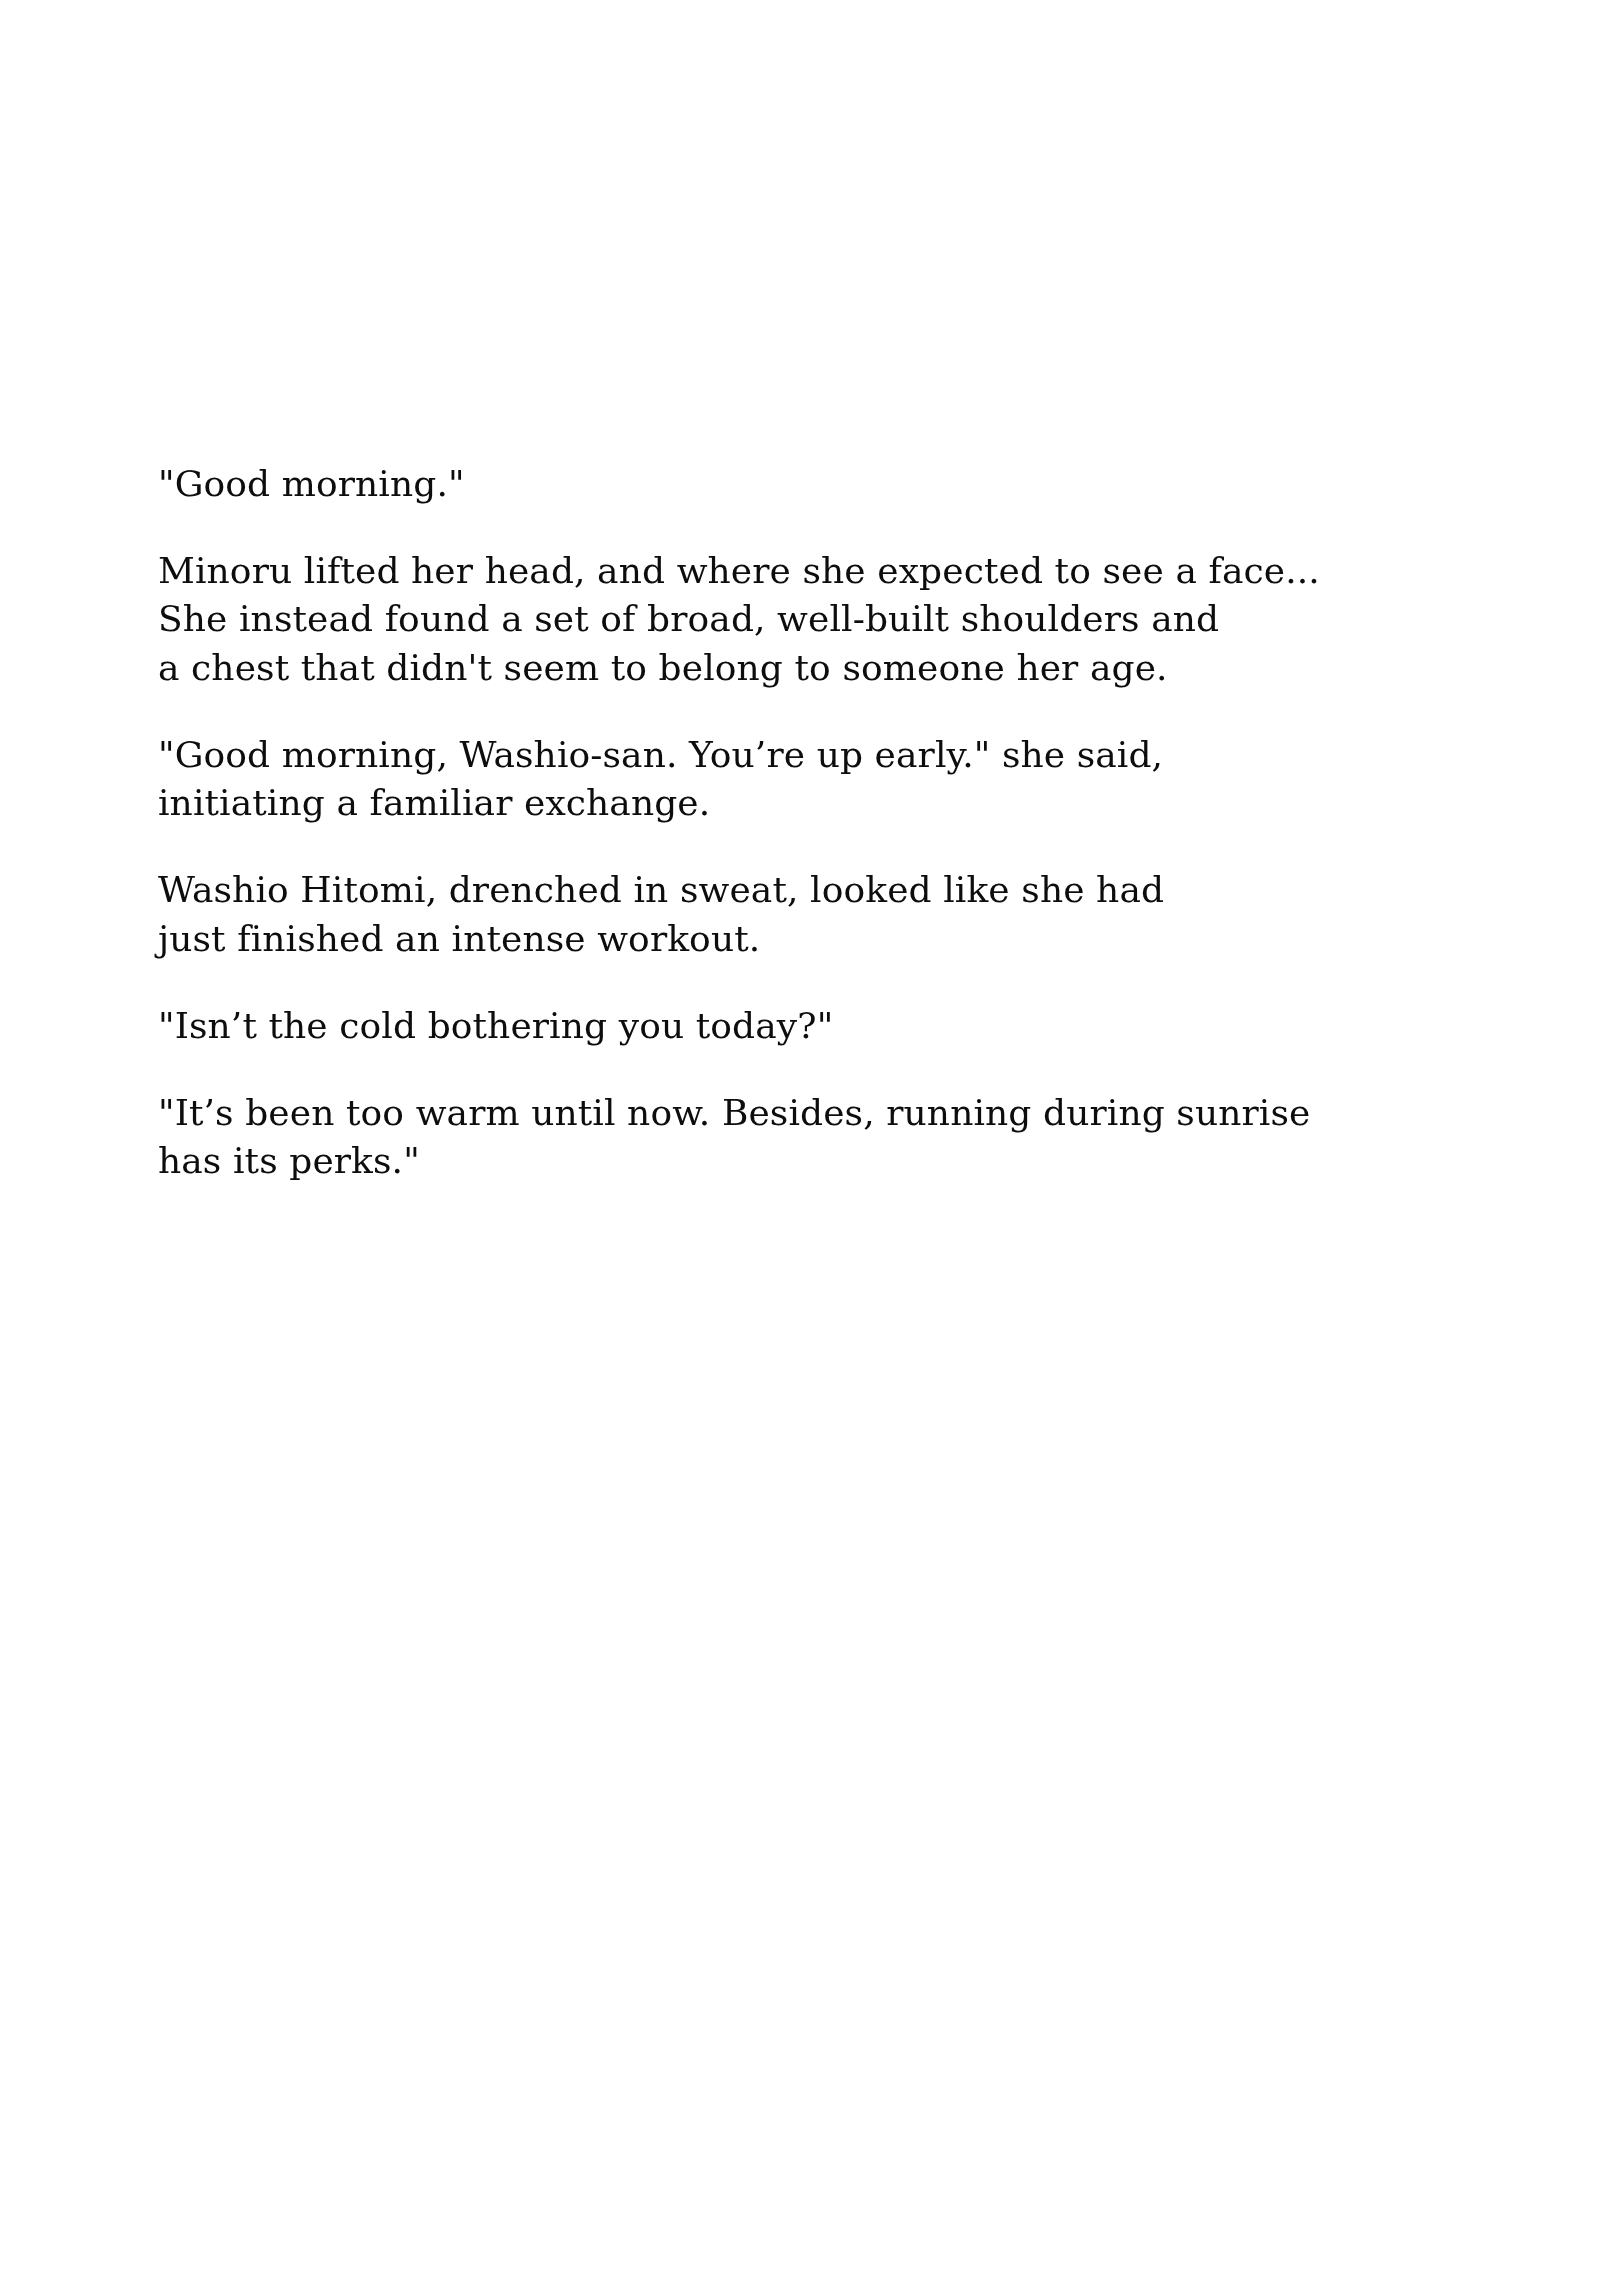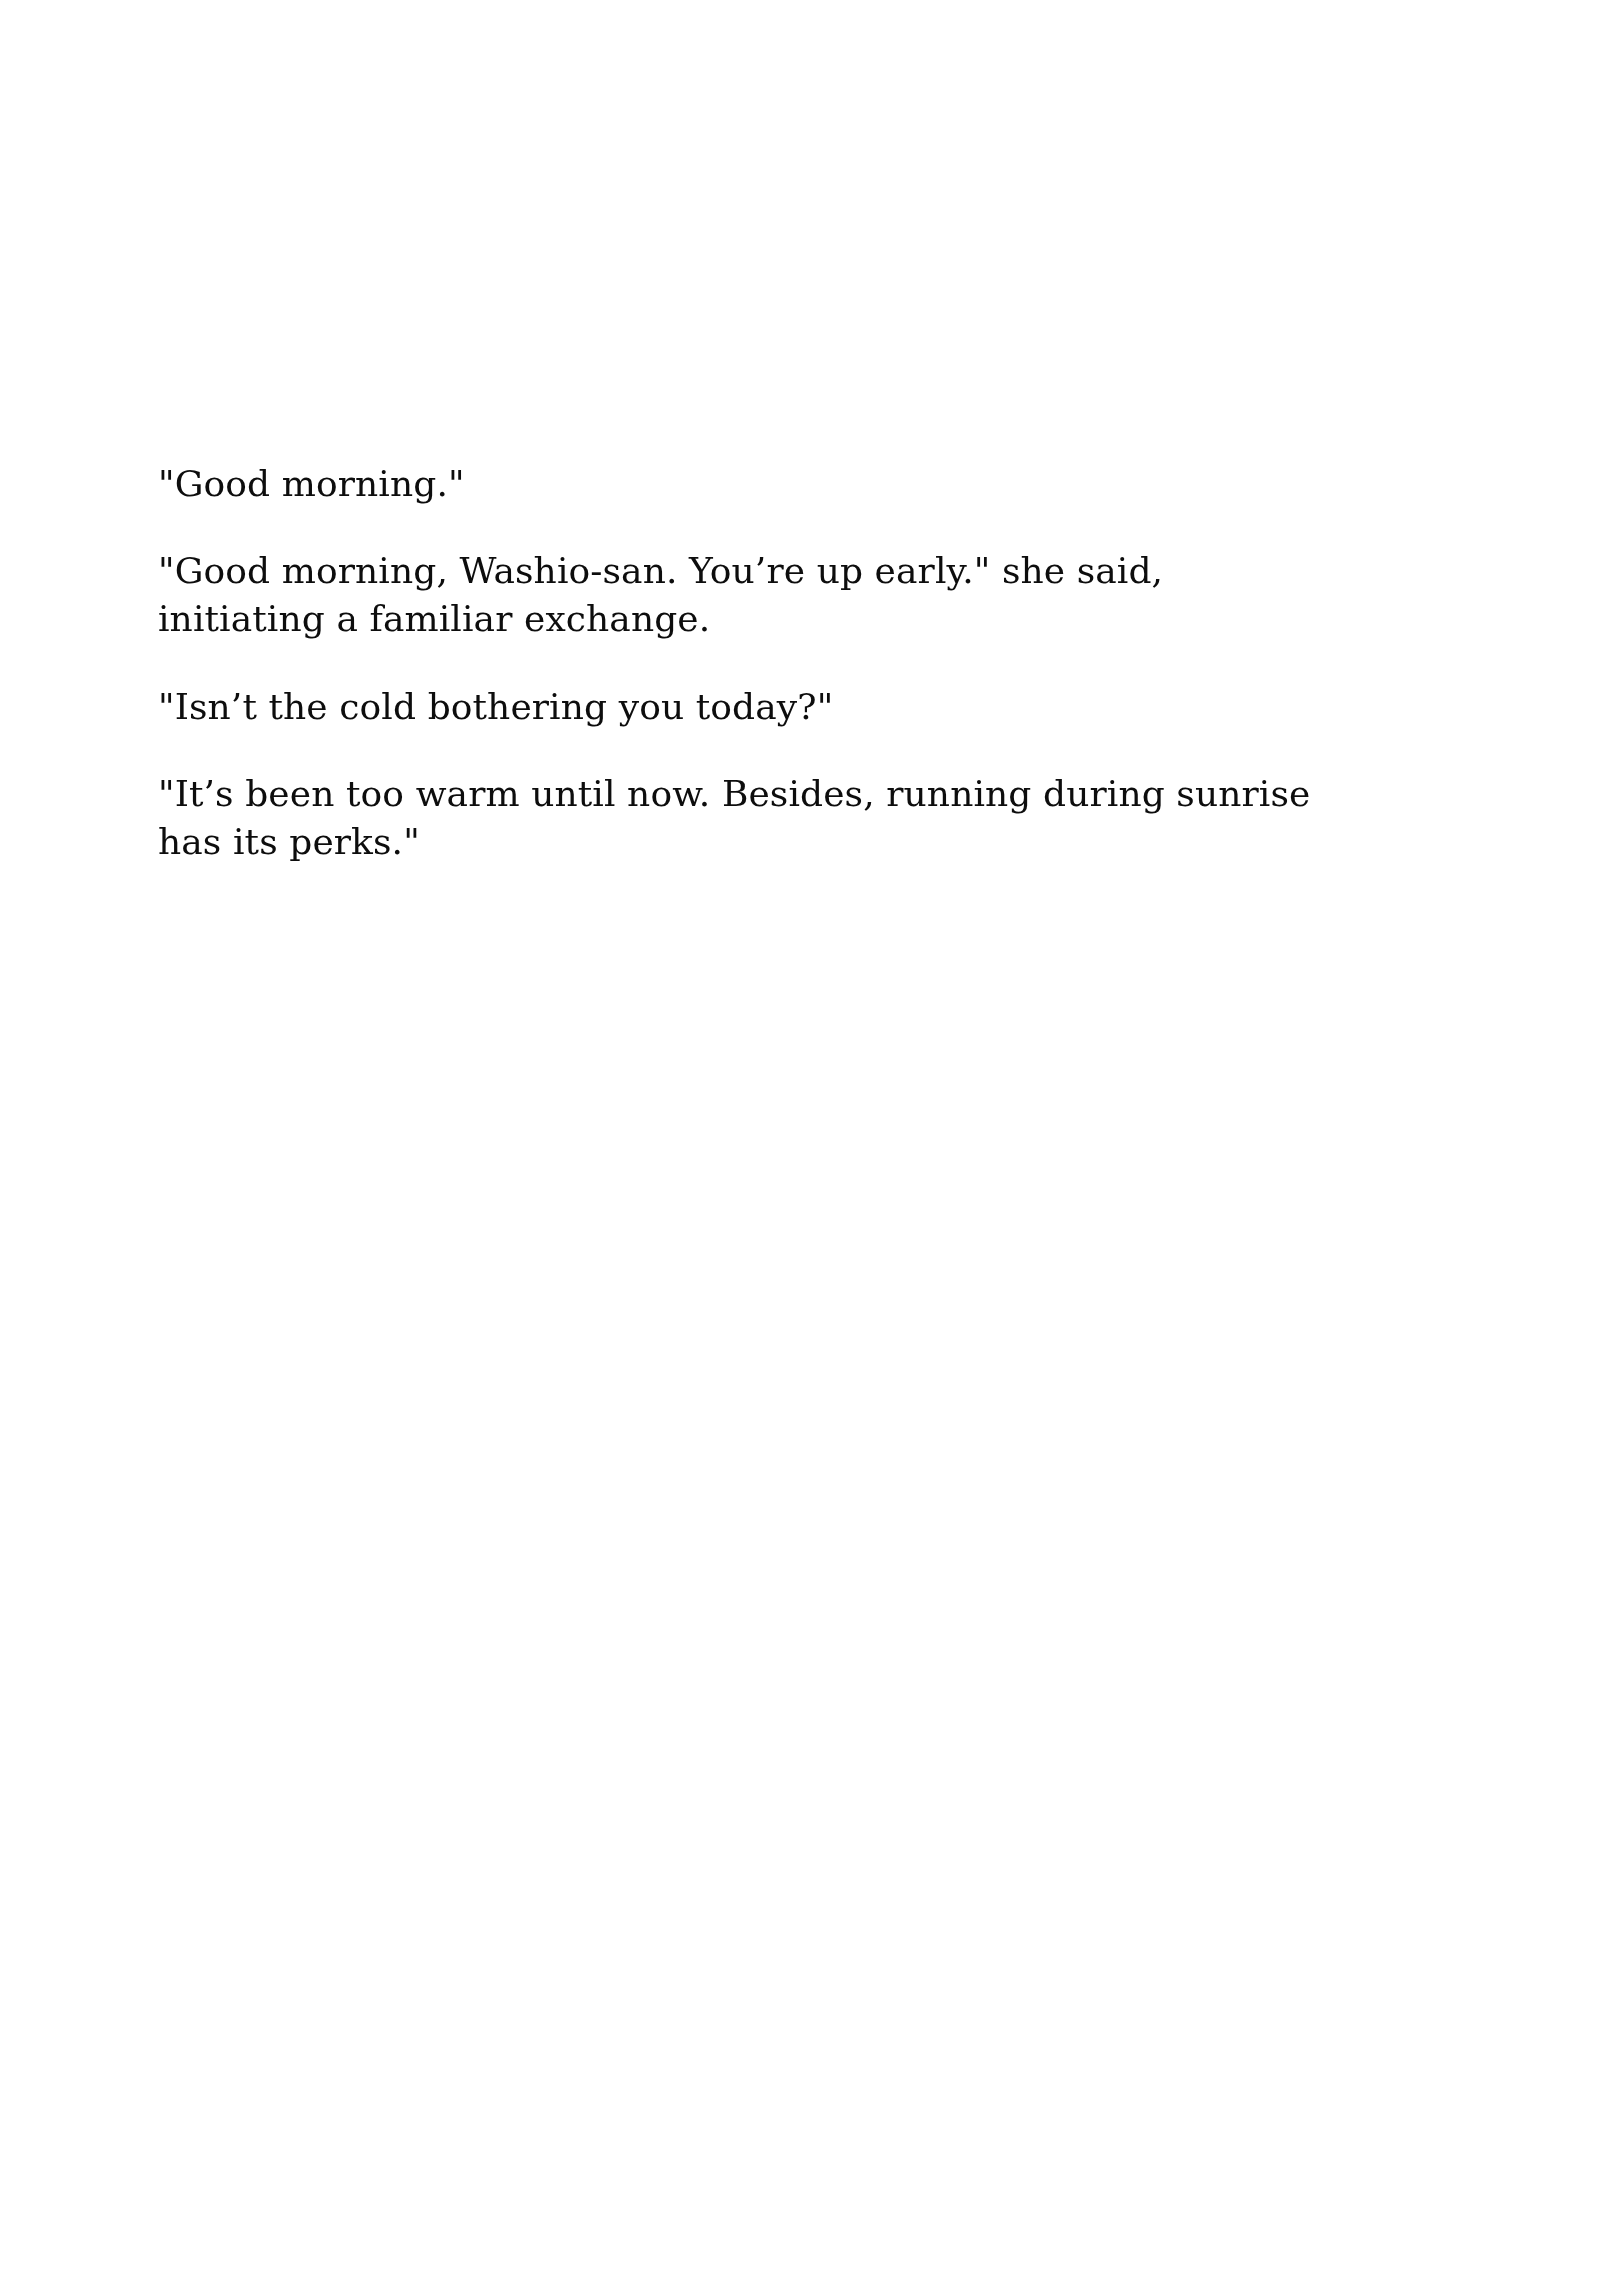--- a/index.html
+++ b/index.html
@@ -33,20 +33,25 @@
   .para:last-child {
     margin-bottom: 0;
   }
 </style>
 </head>
 <body>
 
 <div class="page">
   <div class="text-block">
     <p class="para">"Good morning."</p>
+    <p class="para">Minoru lifted her head, and where she expected to see a face...
+She instead found a set of broad, well-built shoulders and
+a chest that didn't seem to belong to someone her age.</p>
     <p class="para">"Good morning, Washio-san. You’re up early." she said,
 initiating a familiar exchange.</p>
+    <p class="para">Washio Hitomi, drenched in sweat, looked like she had
+just finished an intense workout.</p>
     <p class="para">"Isn’t the cold bothering you today?"</p>
     <p class="para">"It’s been too warm until now. Besides, running during sunrise
 has its perks."</p>
   </div>
 </div>
 
 
 </body></html>

